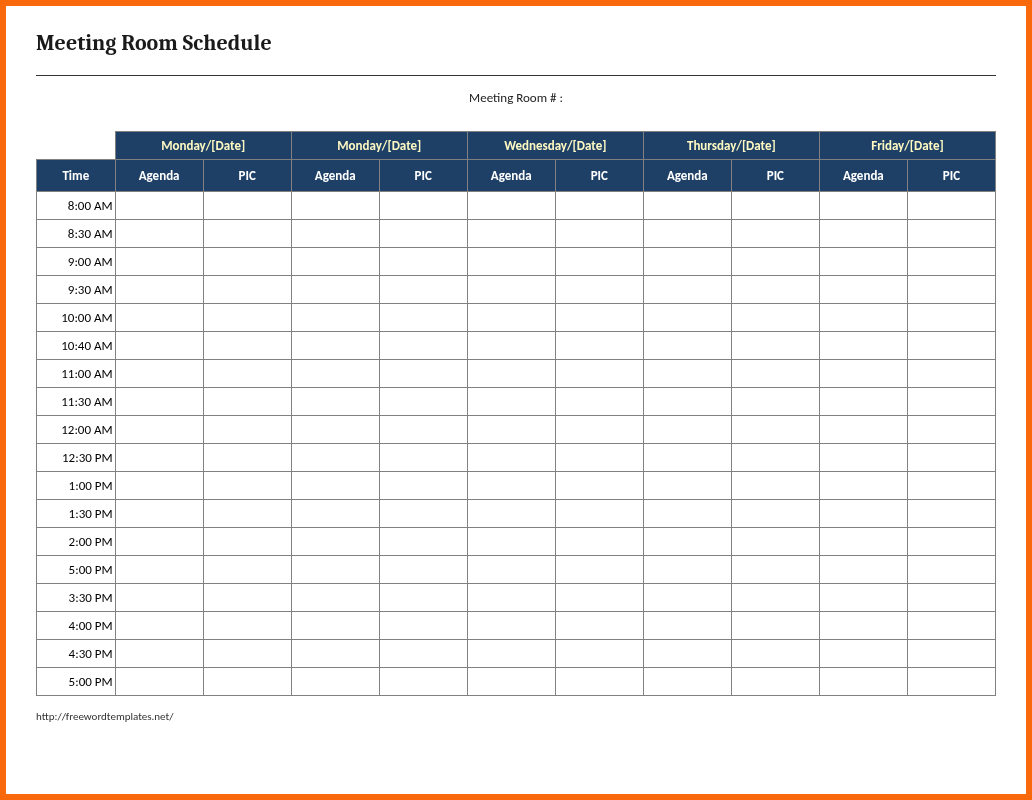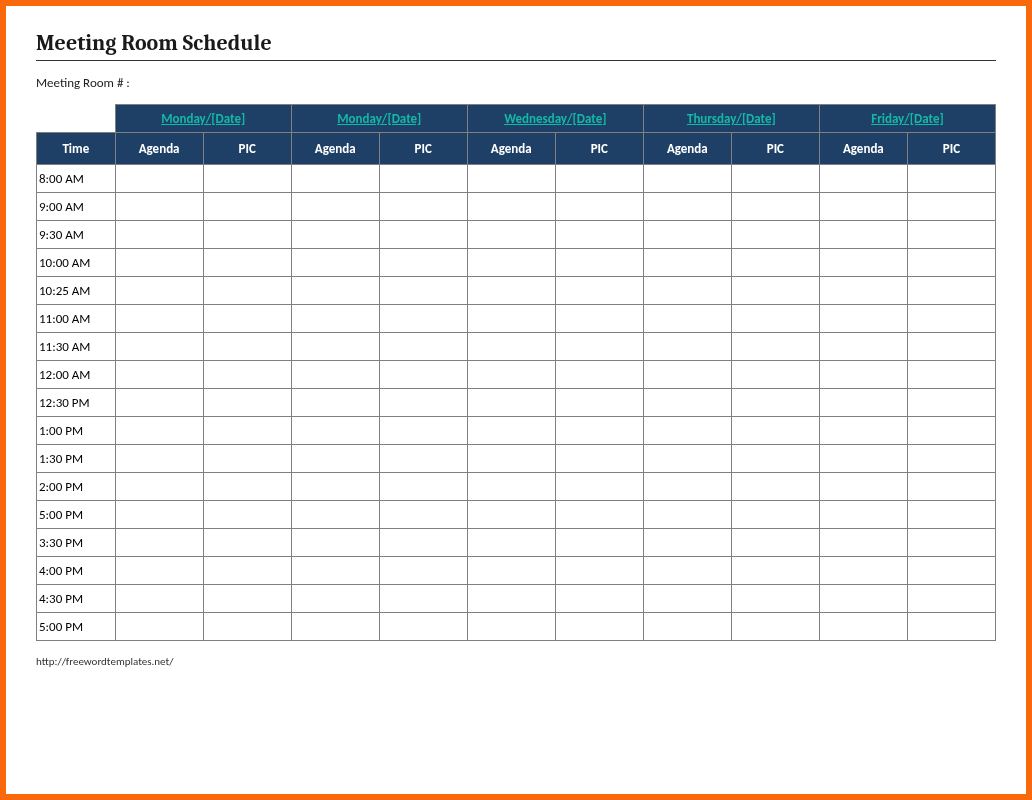--- a/index.html
+++ b/index.html
@@ -9,68 +9,68 @@
     width: 1032px;
     height: 800px;
     border: 6px solid #f9680b;
     padding: 24px 30px 10px 30px;
   }
   .title {
     font-family: Cambria, Georgia, serif;
     font-size: 22px;
     font-weight: bold;
     color: #1a1a1a;
-    padding-bottom: 4px;
+    padding-bottom: 19px;
     border-bottom: 1px solid #333;
     margin-bottom: 14px;
   }
   .room-label {
     font-size: 13px;
     color: #222;
-    margin-bottom: 14px;
+    margin-bottom: 26px;
+    text-align: center;
   }
   table {
     width: 100%;
     border-collapse: collapse;
     table-layout: fixed;
   }
   col.time-col { width: 8.2%; }
   th, td {
     border: 1px solid #808080;
     font-size: 13px;
     text-align: center;
     vertical-align: middle;
     height: 28px;
     padding: 2px;
   }
   .day-header {
     background: #1e4066;
-    color: #14b8a6;
+    color: #fef9c3;
     font-weight: bold;
     height: 28px;
-    text-decoration: underline;
   }
   .sub-header {
     background: #1e4066;
     color: #fff;
     font-weight: bold;
     height: 32px;
   }
   .time-header {
     background: #1e4066;
     color: #fff;
     font-weight: bold;
   }
   .corner {
     border: none;
     background: #fff;
   }
   .time-cell {
     font-size: 13px;
-    text-align: left;
+    text-align: right;
     color: #000;
   }
   .data-cell {
     background: #fff;
   }
   td.data-cell { height: 28px; }
   .footer {
     font-size: 11px;
     color: #333;
     margin-top: 14px;
@@ -127,20 +127,33 @@
         <td class="data-cell"></td>
         <td class="data-cell"></td>
         <td class="data-cell"></td>
         <td class="data-cell"></td>
         <td class="data-cell"></td>
         <td class="data-cell"></td>
         <td class="data-cell"></td>
         <td class="data-cell"></td>
       </tr>
       <tr>
+        <td class="time-cell">8:30 AM</td>
+        <td class="data-cell"></td>
+        <td class="data-cell"></td>
+        <td class="data-cell"></td>
+        <td class="data-cell"></td>
+        <td class="data-cell"></td>
+        <td class="data-cell"></td>
+        <td class="data-cell"></td>
+        <td class="data-cell"></td>
+        <td class="data-cell"></td>
+        <td class="data-cell"></td>
+      </tr>
+      <tr>
         <td class="time-cell">9:00 AM</td>
         <td class="data-cell"></td>
         <td class="data-cell"></td>
         <td class="data-cell"></td>
         <td class="data-cell"></td>
         <td class="data-cell"></td>
         <td class="data-cell"></td>
         <td class="data-cell"></td>
         <td class="data-cell"></td>
         <td class="data-cell"></td>
@@ -166,21 +179,21 @@
         <td class="data-cell"></td>
         <td class="data-cell"></td>
         <td class="data-cell"></td>
         <td class="data-cell"></td>
         <td class="data-cell"></td>
         <td class="data-cell"></td>
         <td class="data-cell"></td>
         <td class="data-cell"></td>
       </tr>
       <tr>
-        <td class="time-cell">10:25 AM</td>
+        <td class="time-cell">10:40 AM</td>
         <td class="data-cell"></td>
         <td class="data-cell"></td>
         <td class="data-cell"></td>
         <td class="data-cell"></td>
         <td class="data-cell"></td>
         <td class="data-cell"></td>
         <td class="data-cell"></td>
         <td class="data-cell"></td>
         <td class="data-cell"></td>
         <td class="data-cell"></td>

